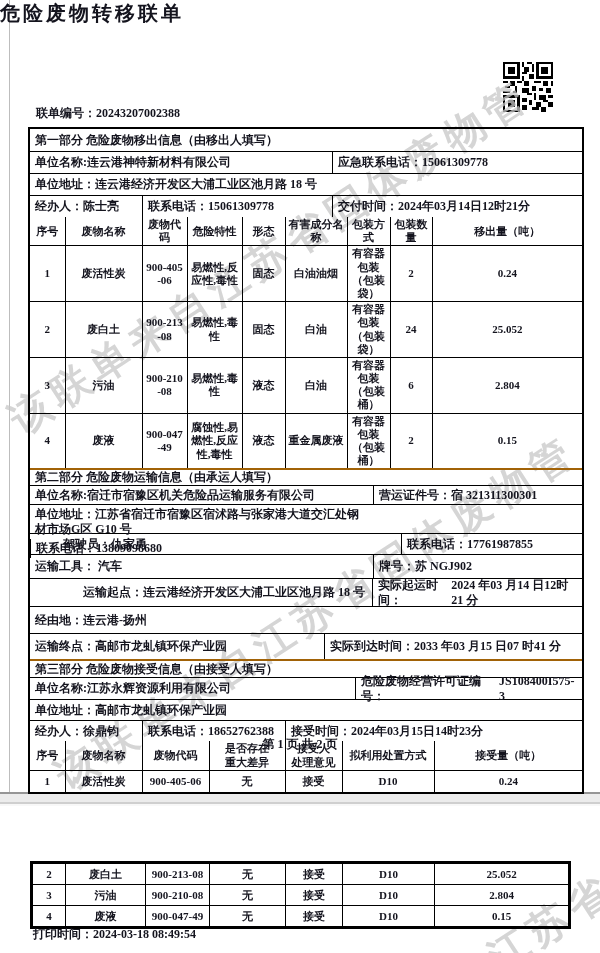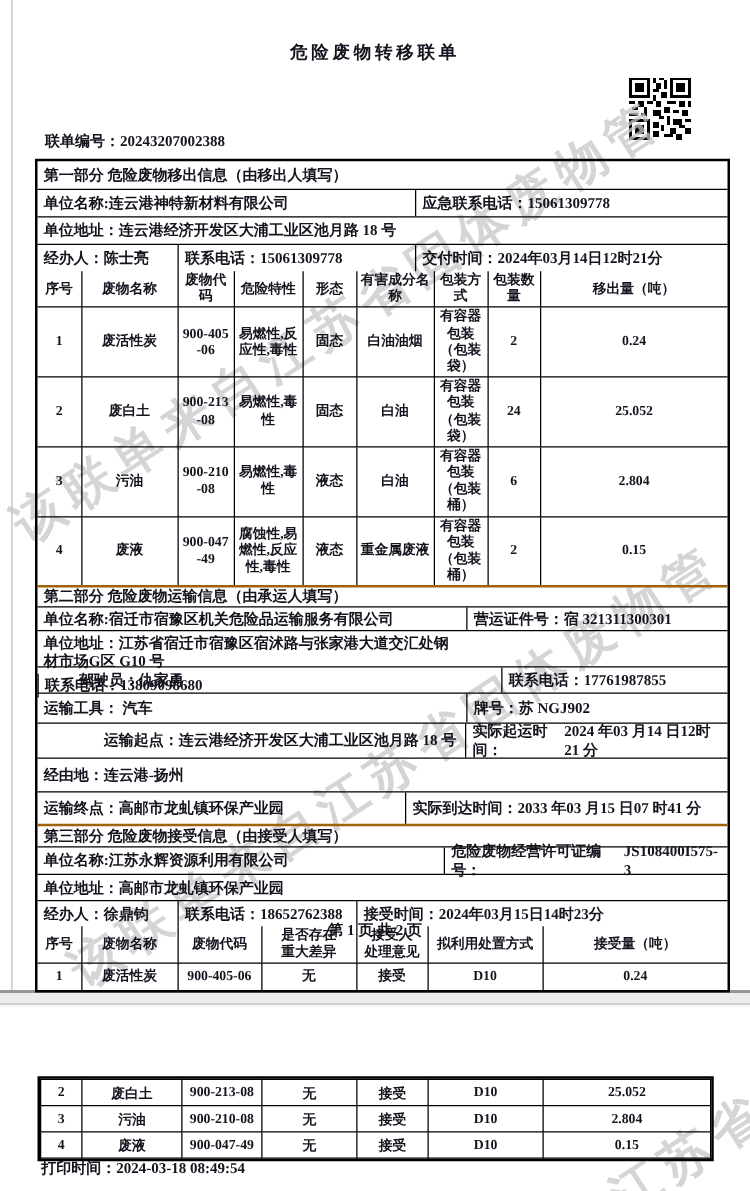--- a/index.html
+++ b/index.html
@@ -2,22 +2,22 @@
 <html><head>
 <meta charset="utf-8">
 <style>
   html,body{margin:0;padding:0;}
   body{
     width:600px;height:953px;position:relative;background:#ffffff;overflow:hidden;
     font-family:"Liberation Serif","DejaVu Serif",serif;
     font-weight:bold;color:#14141e;
   }
   .edge-line{position:absolute;left:9px;top:0;width:1px;height:953px;background:#bdbdbd;}
-  .doc-title{position:absolute;left:0;top:33px;width:600px;text-align:center;
-    font-size:14px;letter-spacing:3px;margin:0;}
+  .doc-title{position:absolute;left:0;top:0;width:600px;
+    font-size:20px;letter-spacing:3px;margin:0;}
   .qr{position:absolute;left:501px;top:62px;width:54px;height:50px;}
   .manifest-line{position:absolute;left:36px;top:105px;font-size:12px;}
   .watermark{position:absolute;color:#c7c7c7;opacity:.75;font-size:40px;letter-spacing:7px;
     white-space:nowrap;transform-origin:0 50%;transform:rotate(-33deg);pointer-events:none;z-index:5;}
   .form{position:absolute;left:28px;top:127px;width:552px;border:2px solid #000;background:transparent;z-index:10;}
   .band{display:flex;border-top:1px solid #000;box-sizing:border-box;align-items:stretch;}
   .band:first-child{border-top:none;}
   .band.sec{border-top:2px solid #a16207;}
   .band:first-child.sec{border-top:none;}
   .cell{box-sizing:border-box;border-left:1px solid #000;padding:2px 5px;font-size:12px;

